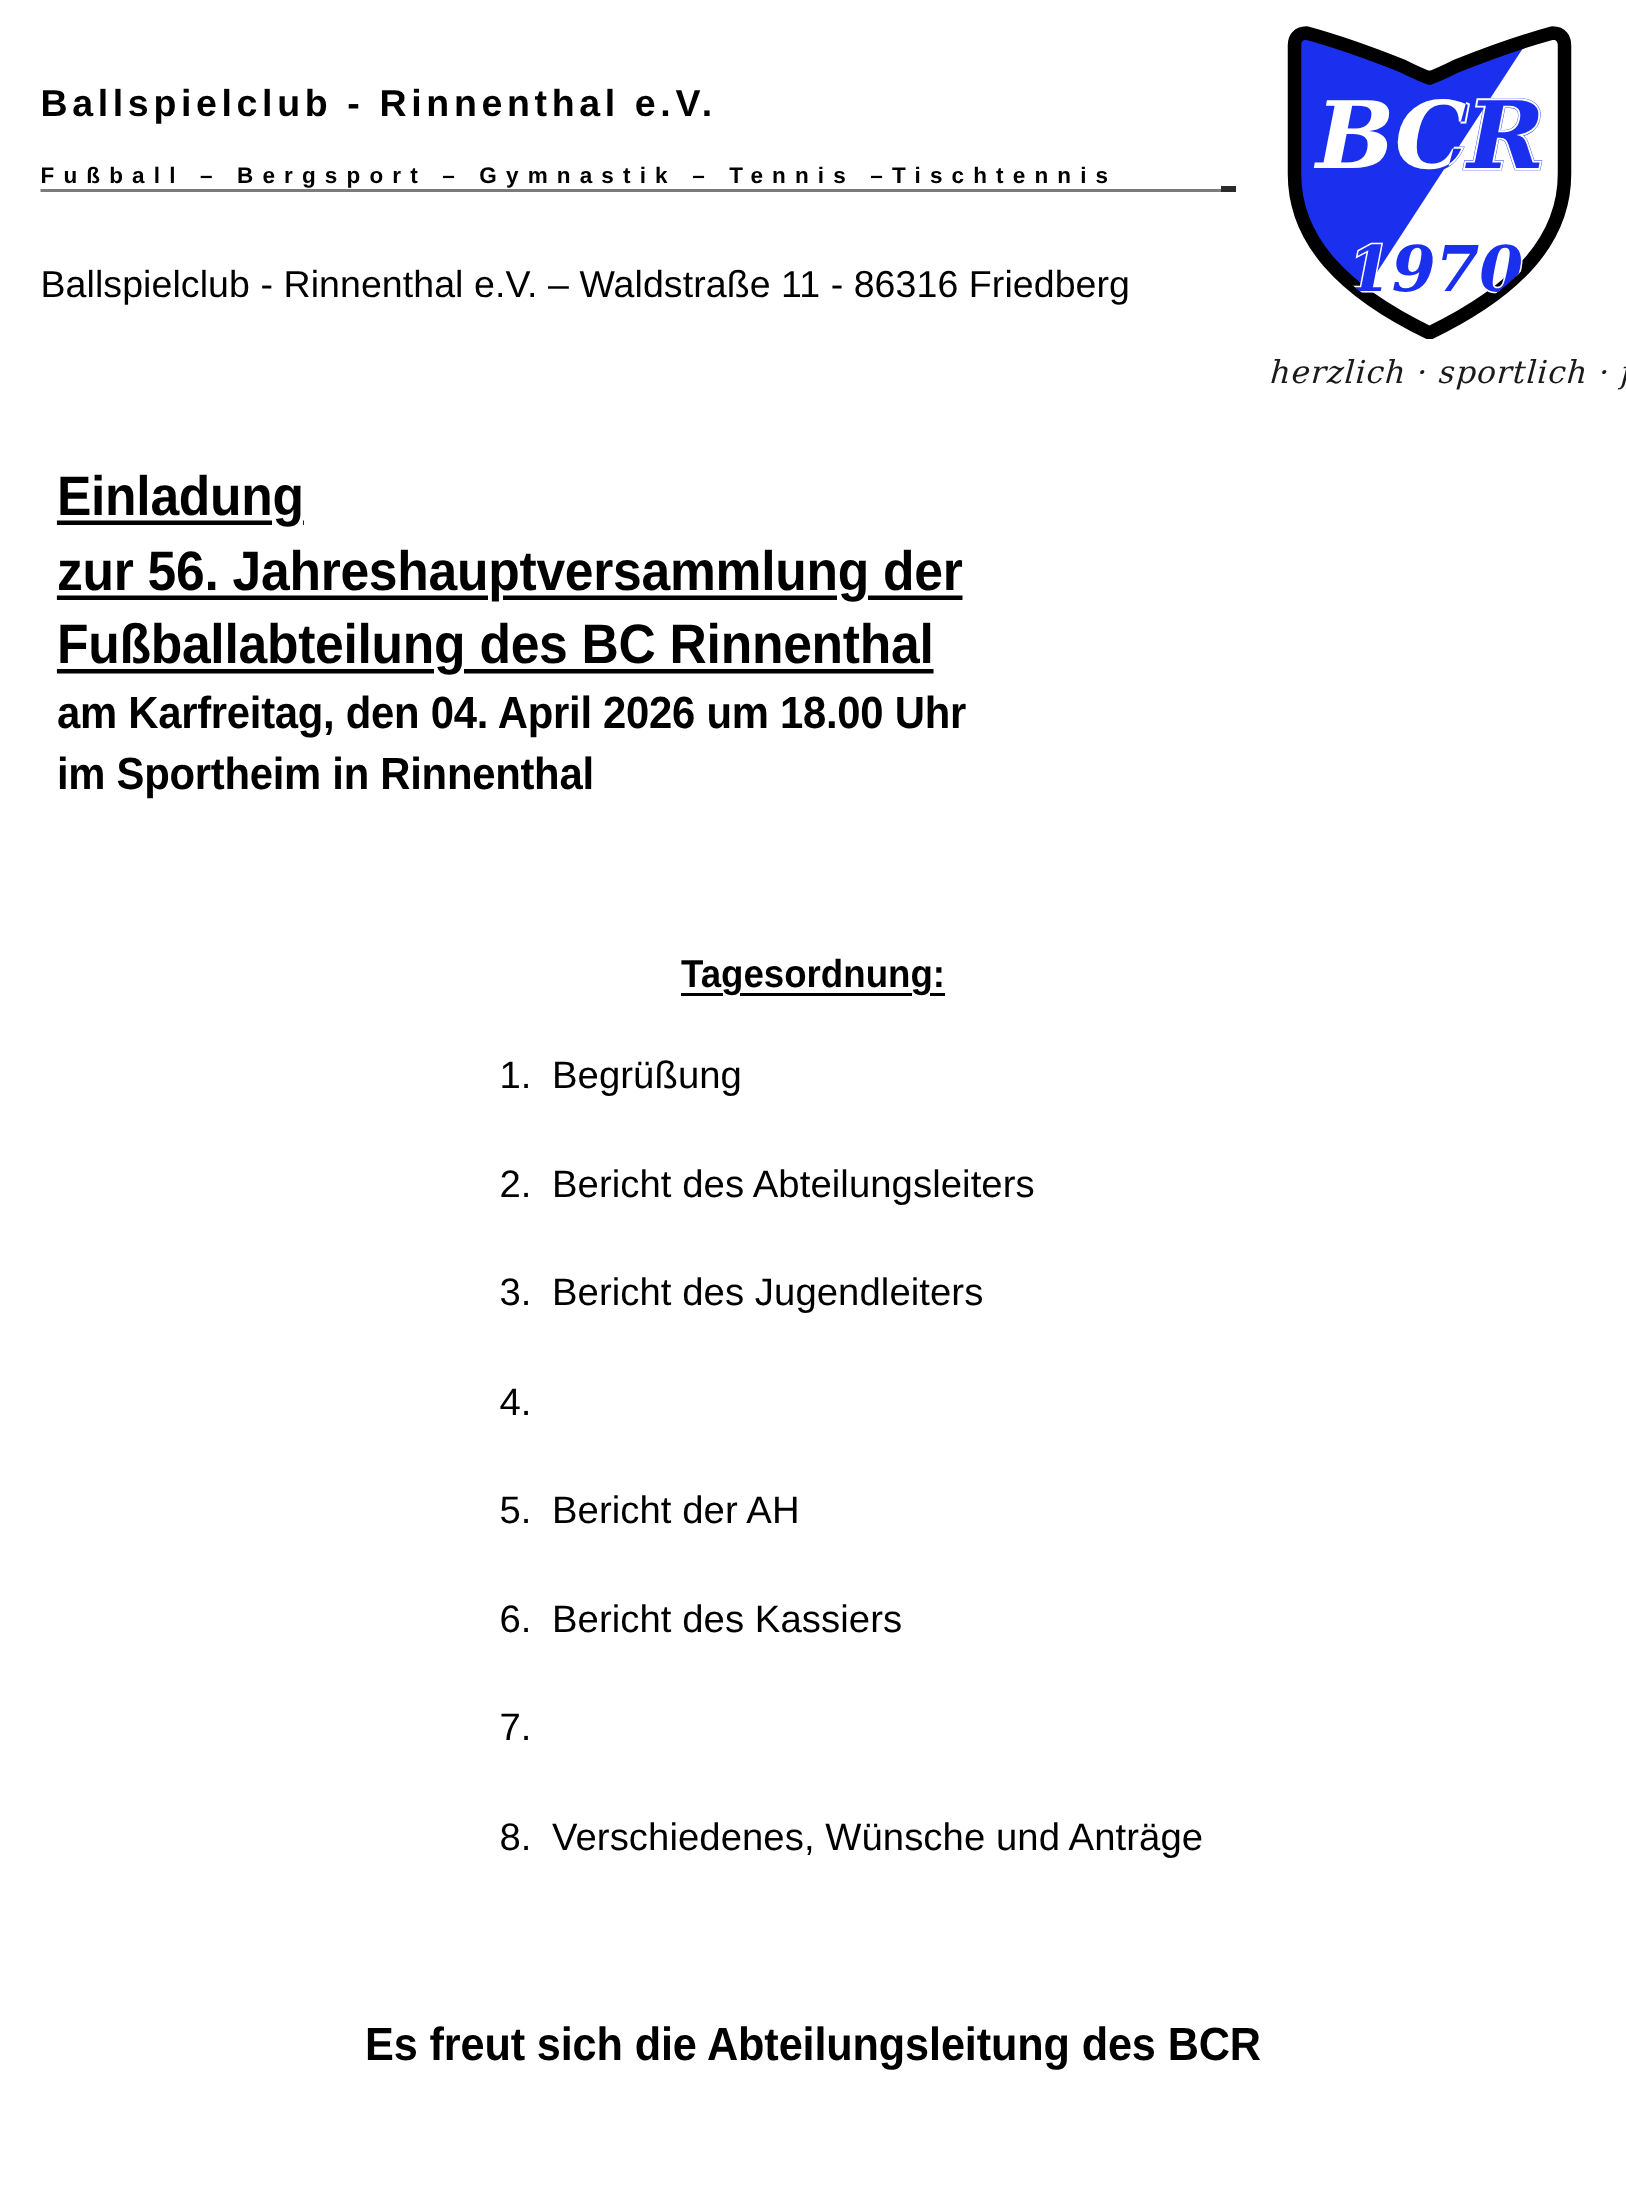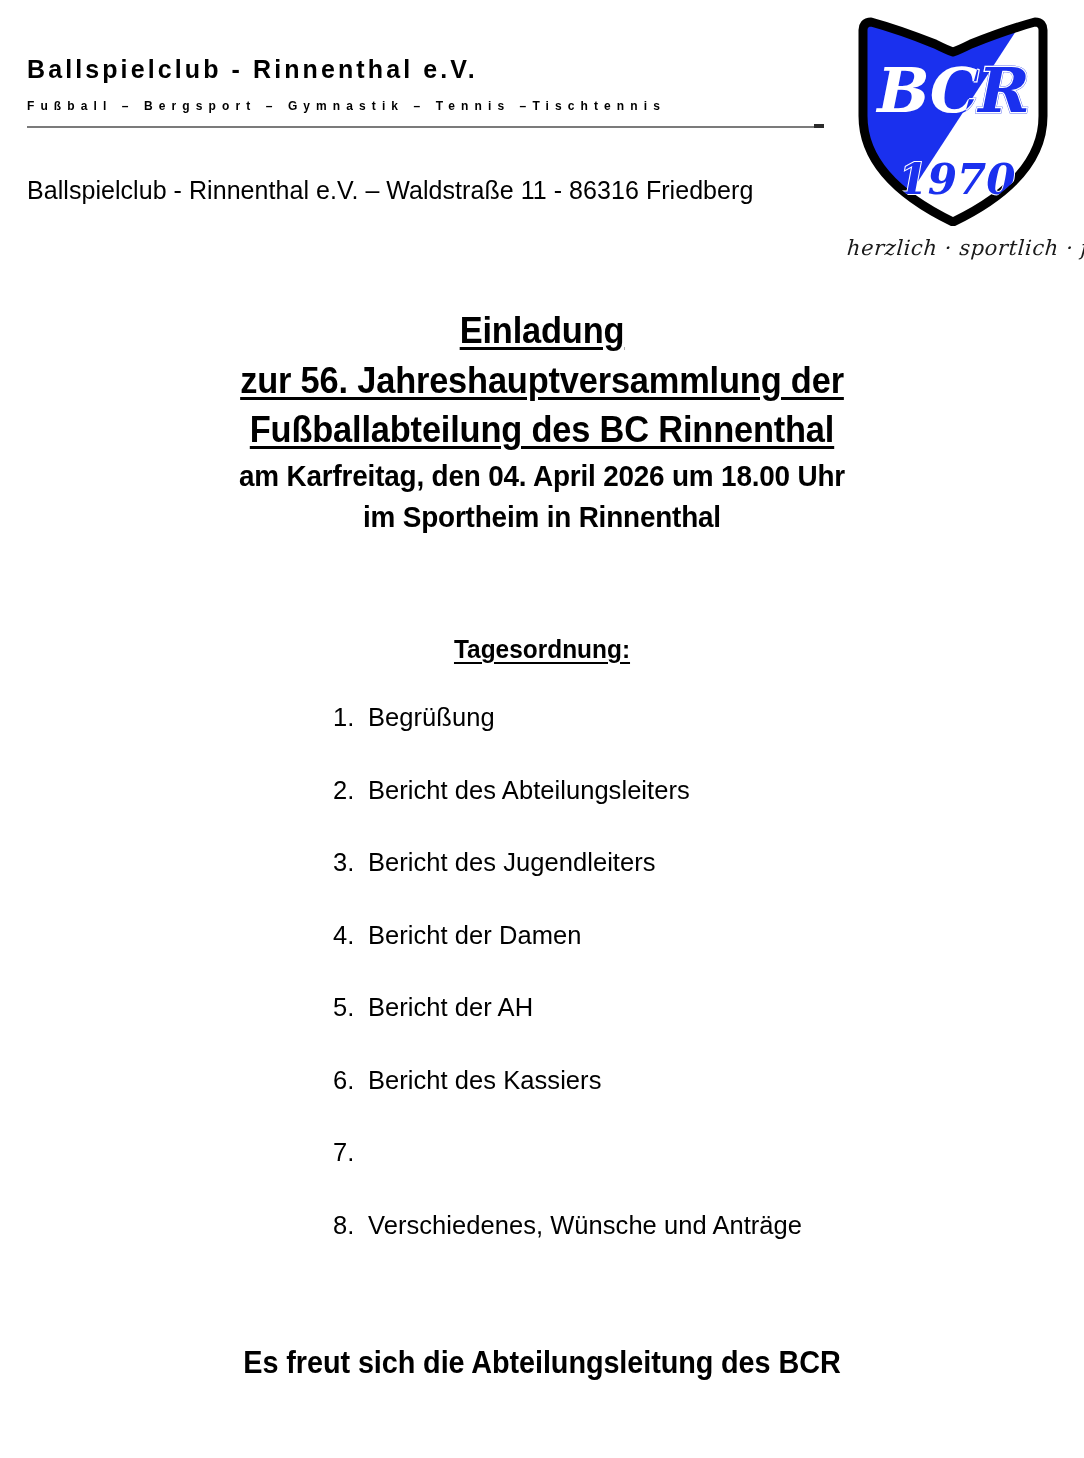--- a/index.html
+++ b/index.html
@@ -30,24 +30,24 @@
     width: 800px;
   }
   .club-name {
     font-size: 25px;
     font-weight: 700;
     letter-spacing: 3.1px;
     line-height: 1.18;
     white-space: nowrap;
   }
   .club-sections {
-    font-size: 12px;
+    font-size: 15px;
     font-weight: 700;
     letter-spacing: 6.1px;
-    margin-top: 14px;
+    margin-top: 24px;
     white-space: nowrap;
   }
   .rule {
     position: absolute;
     left: 27px;
     top: 126px;
     width: 793px;
     height: 2px;
     background: #7b7b7b;
   }
@@ -98,21 +98,21 @@
     white-space: nowrap;
     transform: skewX(-4deg);
   }
 
   
   .invite-heading {
     position: absolute;
     left: 0;
     top: 306px;
     width: 1084px;
-    text-align: center;
+    text-align: left;
   }
   .invite-heading .hl {
     display: block;
     font-weight: 700;
     font-size: 37px;
     line-height: 1.34;
     letter-spacing: -0.2px;
     transform: scaleX(0.93);
   }
   .invite-heading .hl.u > span {
@@ -254,21 +254,20 @@
       <li class="agenda-item">
         <span class="agenda-num">2.</span>
         <span class="agenda-label">Bericht des Abteilungsleiters</span>
       </li>
       <li class="agenda-item">
         <span class="agenda-num">3.</span>
         <span class="agenda-label">Bericht des Jugendleiters</span>
       </li>
       <li class="agenda-item">
         <span class="agenda-num">4.</span>
-        <span class="agenda-label">Bericht der Damen</span>
       </li>
       <li class="agenda-item">
         <span class="agenda-num">5.</span>
         <span class="agenda-label">Bericht der AH</span>
       </li>
       <li class="agenda-item">
         <span class="agenda-num">6.</span>
         <span class="agenda-label">Bericht des Kassiers</span>
       </li>
       <li class="agenda-item">

